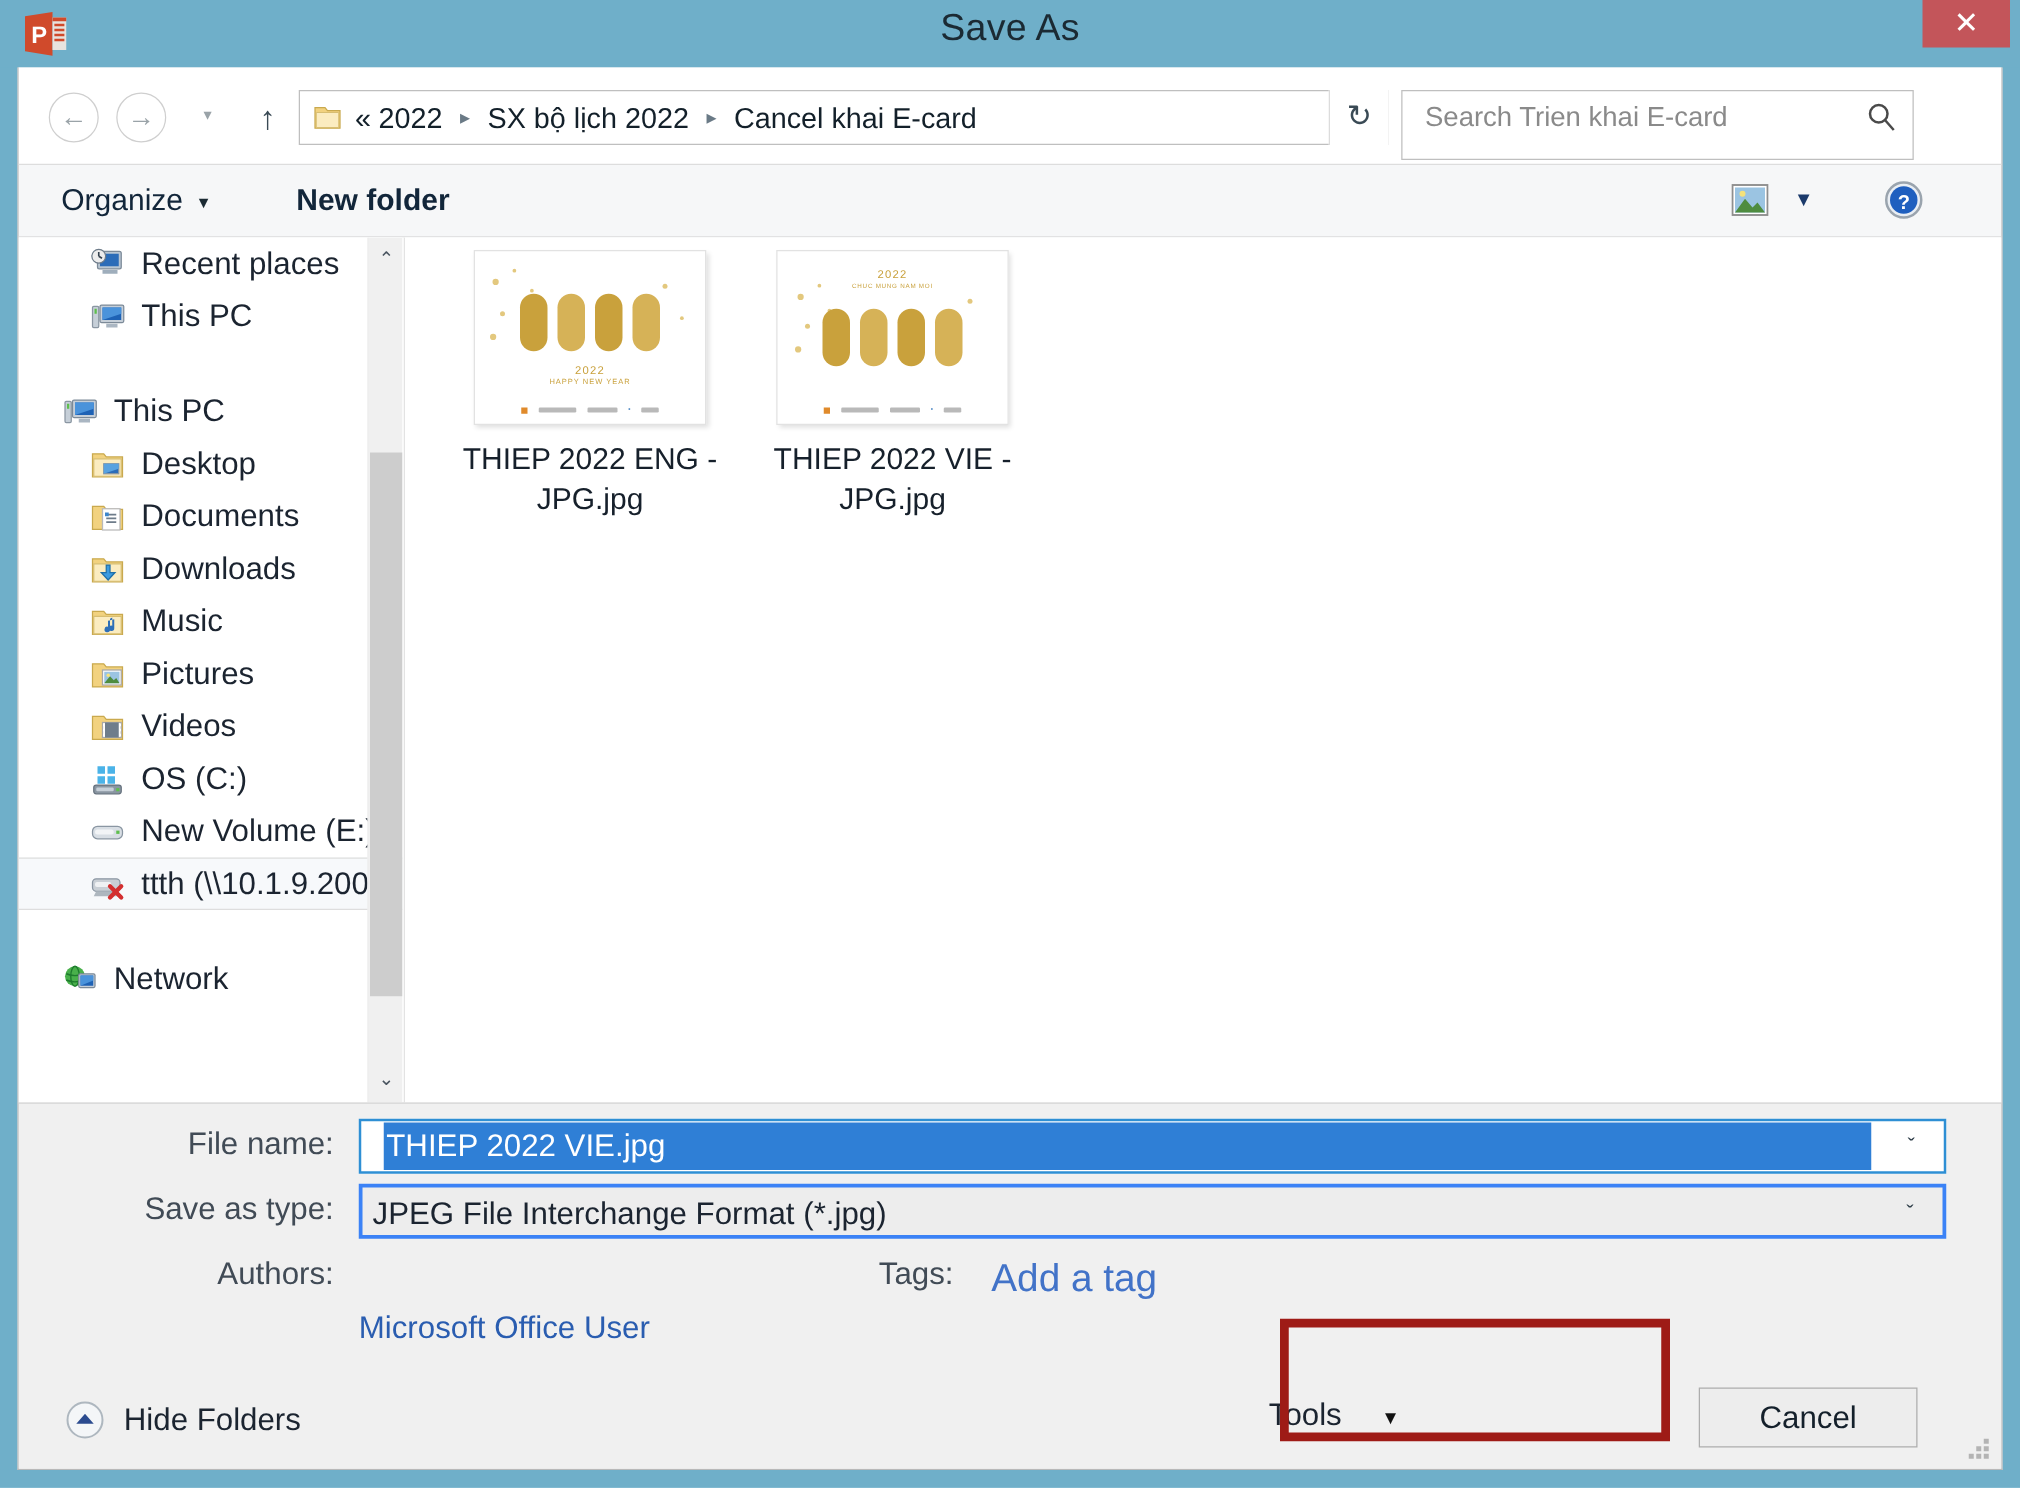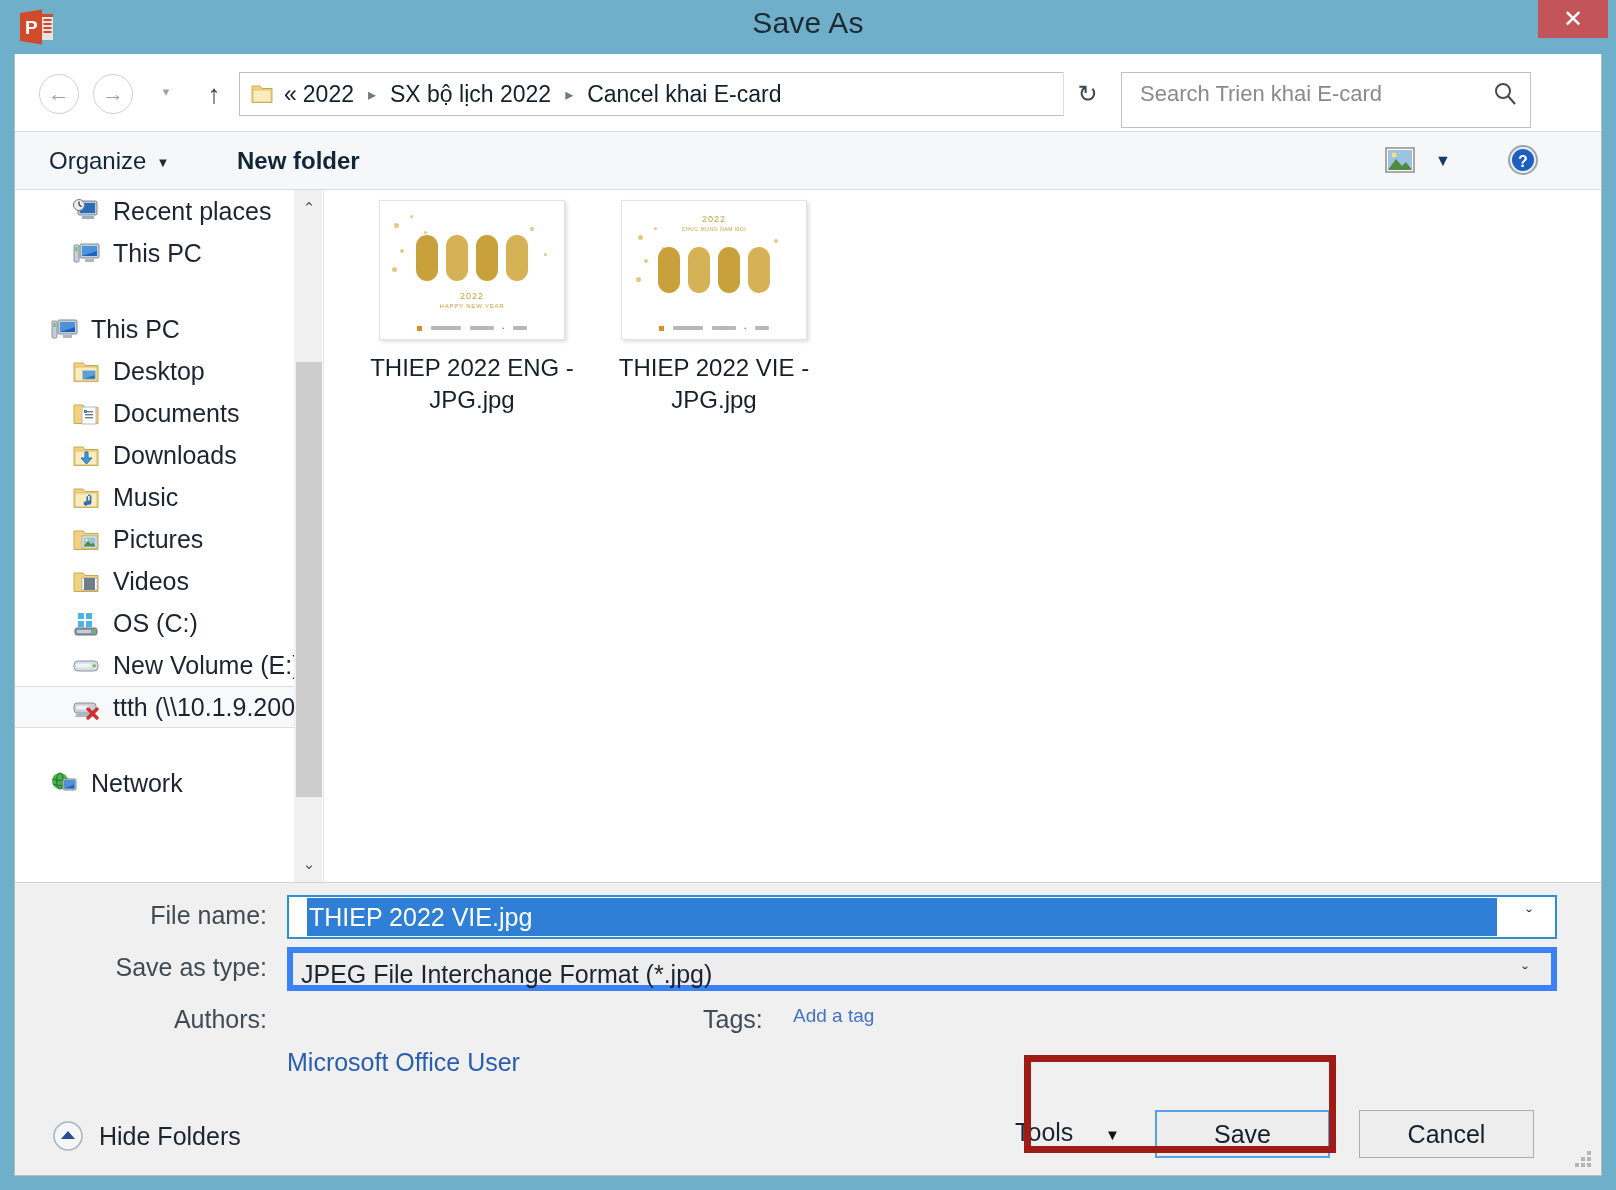--- a/index.html
+++ b/index.html
@@ -406,21 +406,21 @@
     font-size: 17px;
     color: #2b3a45;
     cursor: pointer;
     background: #fff;
   }
 
   #filetype-combo {
     position: absolute;
     left: 272px; top: 64px;
     width: 1270px; height: 44px;
-    border: 6px solid #3b82f6;
+    border: 3px solid #3b82f6;
     background: #EDEDED;
   }
   #filetype-value {
     position: absolute;
     left: 8px; top: 0;
     height: 42px; line-height: 42px;
     font-size: 25px;
     color: #1b2430;
   }
   #filetype-caret {
@@ -444,21 +444,21 @@
   }
   #lbl-tags {
     position: absolute;
     left: 688px; top: 122px;
     font-size: 25px;
     color: #414b56;
   }
   #tags-value {
     position: absolute;
     left: 778px; top: 122px;
-    font-size: 19px;
+    font-size: 31px;
     color: #4273C8;
     cursor: pointer;
     text-align: center;
   }
 
   
   #action-bar {
     position: absolute;
     left: 0; top: 1042px;
     width: 1586px; height: 79px;
@@ -861,21 +861,20 @@
         <svg id="hide-folders-ico" viewBox="0 0 34 34">
           <circle cx="17" cy="17" r="14" fill="#F4F6F8" stroke="#AEB7BF" stroke-width="1.6"></circle>
           <path d="M10 20 L17 12 L24 20 Z" fill="#2B4B8F"></path>
         </svg>
         <span id="hide-folders-label">Hide Folders</span>
       </div>
 
       <div id="tools-btn">Tools</div>
       <div id="tools-caret">▼</div>
 
-      <button id="save-btn">Save</button>
       <button id="cancel-btn">Cancel</button>
 
       <svg id="resize-grip" viewBox="0 0 22 22">
         <g fill="#B4B4B4">
           <rect x="16" y="4" width="4" height="4"></rect>
           <rect x="10" y="10" width="4" height="4"></rect>
             <rect x="16" y="10" width="4" height="4"></rect>
           <rect x="4" y="16" width="4" height="4"></rect>
             <rect x="10" y="16" width="4" height="4"></rect>
             <rect x="16" y="16" width="4" height="4"></rect>

